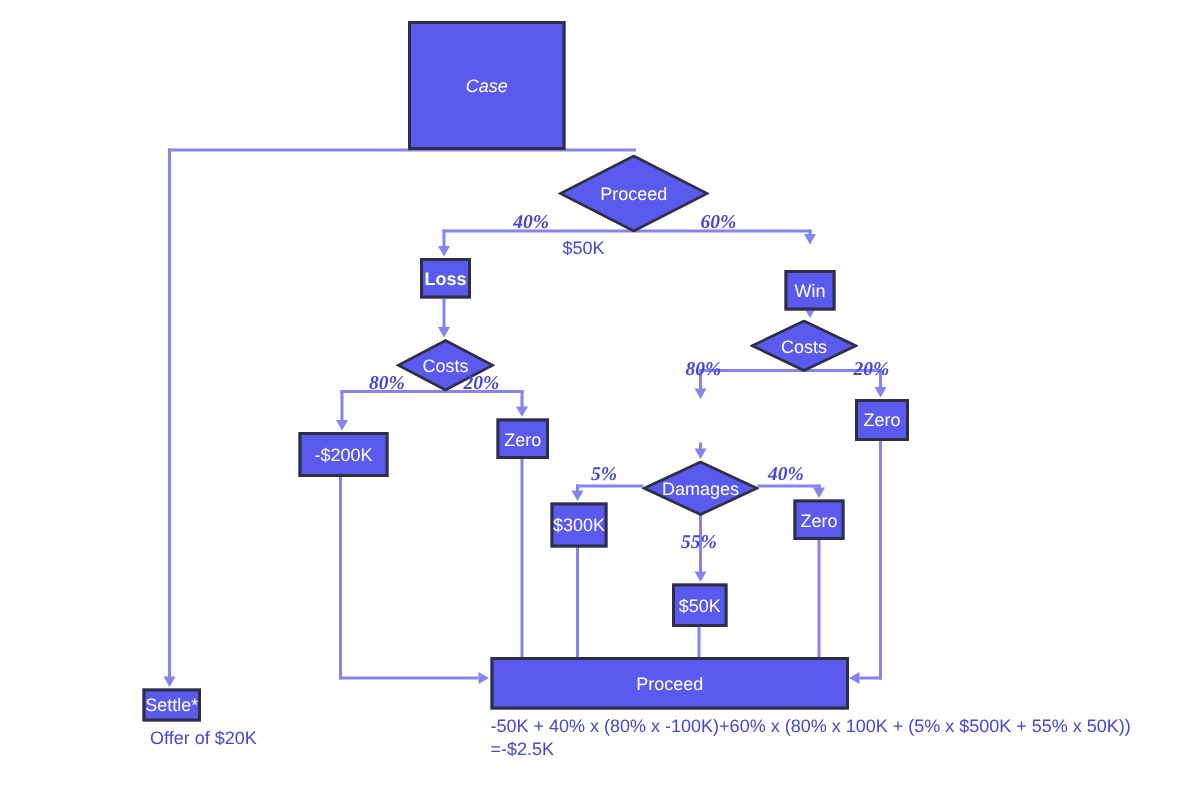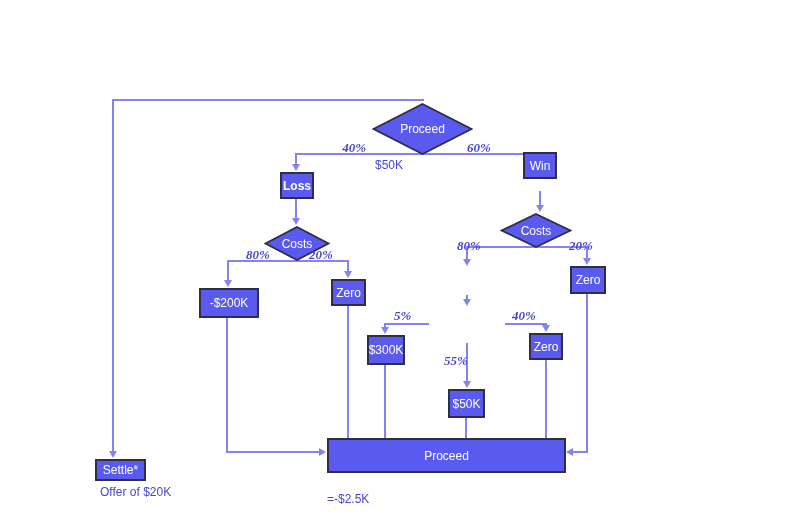--- a/index.html
+++ b/index.html
@@ -112,42 +112,50 @@
     <div class="dtext">Costs</div>
   </div>
 
   <div class="diamond" style="left:500px;top:213px;width:72px;height:35px;">
     <svg width="72" height="35">
         <polygon points="36,1 70.5,17.5 36,34 1.5,17.5" style="fill:var(--node-fill);stroke:var(--node-border);stroke-width:1.8;"></polygon>
       </svg>
     <div class="dtext">Costs</div>
   </div>
 
+  <div class="diamond" style="left:428px;top:307px;width:78px;height:37px;">
+    <svg width="78" height="37">
+        <polygon points="39,1 76.5,18.5 39,36 1.5,18.5" style="fill:var(--node-fill);stroke:var(--node-border);stroke-width:1.8;"></polygon>
+      </svg>
+    <div class="dtext">Damages</div>
+  </div>
 
+  <div class="node" style="left:272px;top:14px;width:105px;height:86px;font-style:italic;">Case</div>
   <div class="node" style="left:280px;top:172px;width:34px;height:27px;font-weight:bold;">Loss</div>
-  <div class="node" style="left:523px;top:152px;width:34px;height:27px;">Win</div>
+  <div class="node" style="left:523px;top:180px;width:34px;height:27px;">Win</div>
   <div class="node" style="left:199px;top:288px;width:60px;height:30px;">-$200K</div>
   <div class="node" style="left:331px;top:279px;width:35px;height:27px;">Zero</div>
   <div class="node" style="left:570px;top:266px;width:36px;height:28px;">Zero</div>
   <div class="node" style="left:367px;top:335px;width:38px;height:30px;">$300K</div>
   <div class="node" style="left:529px;top:333px;width:34px;height:27px;">Zero</div>
   <div class="node" style="left:448px;top:389px;width:37px;height:29px;">$50K</div>
   <div class="node" style="left:327px;top:438px;width:239px;height:35px;">Proceed</div>
-  <div class="node" style="left:95px;top:459px;width:51px;height:22px;">Settle*</div>
+  <div class="node" style="left:95px;top:459px;width:39px;height:22px;">Settle*</div>
 
   <div class="pct" style="left:336px;top:141px;width:30px;text-align:right;">40%</div>
   <div class="pct" style="left:467px;top:141px;">60%</div>
   <div class="lbl" style="left:375px;top:158px;">$50K</div>
 
   <div class="pct" style="left:246px;top:248px;">80%</div>
   <div class="pct" style="left:309px;top:248px;">20%</div>
 
   <div class="pct" style="left:457px;top:239px;">80%</div>
   <div class="pct" style="left:569px;top:239px;">20%</div>
 
   <div class="pct" style="left:394px;top:309px;">5%</div>
   <div class="pct" style="left:512px;top:309px;">40%</div>
-  <div class="pct" style="left:444px;top:354px;">55%</div>
+  <div class="pct" style="left:454px;top:354px;">55%</div>
 
   <div class="lbl" style="left:100px;top:485px;">Offer of $20K</div>
+  <div class="lbl" style="left:327px;top:477px;">-50K + 40% x (80% x -100K)+60% x (80% x 100K + (5% x $500K + 55% x 50K))</div>
   <div class="lbl" style="left:327px;top:492px;">=-$2.5K</div>
 
 </div>
 
 </body></html>

